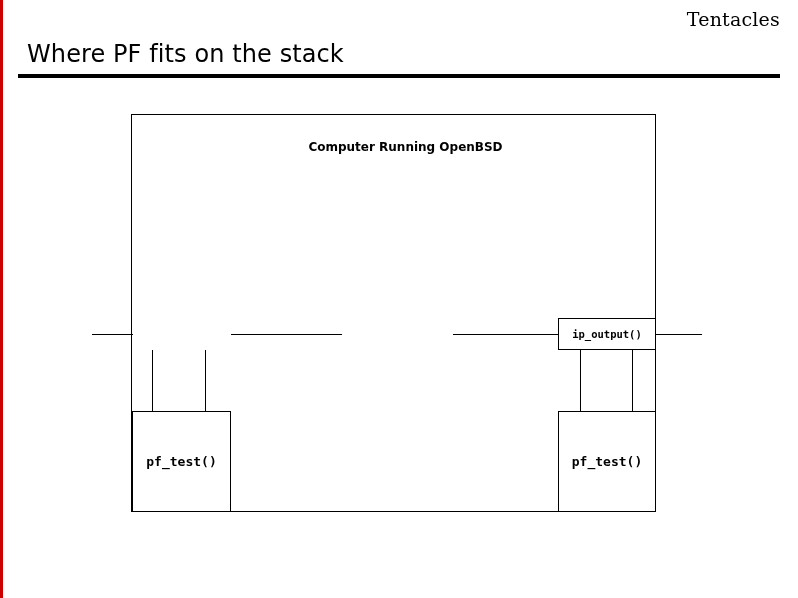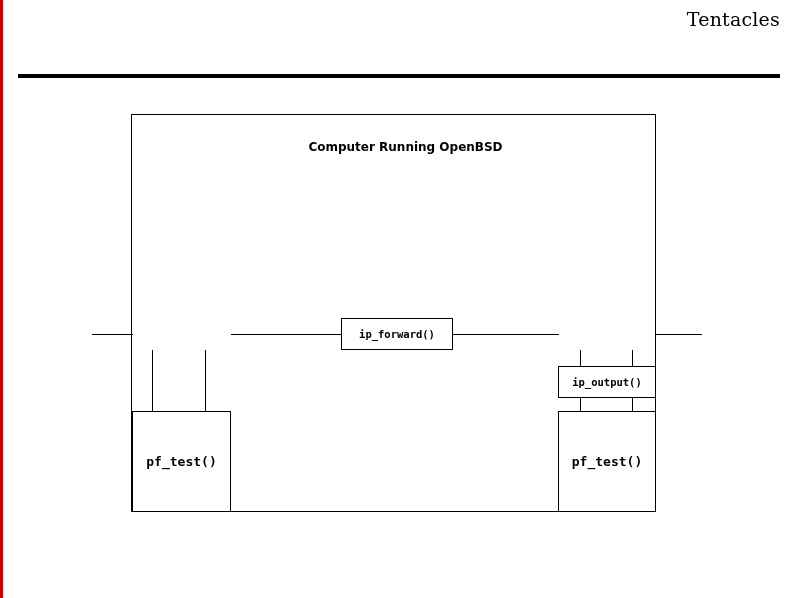--- a/index.html
+++ b/index.html
@@ -96,21 +96,21 @@
     font-size: 10.5px;
     font-weight: bold;
     color: #000000;
     display: flex;
     align-items: center;
     justify-content: center;
     text-align: center;
   }
   .node-ipv4 { left: 132px; top: 318px; width: 99px; height: 32px; }
   .node-forward { left: 341px; top: 318px; width: 112px; height: 32px; }
-  .node-output { left: 558px; top: 318px; width: 98px; height: 32px; margin-top: 48px; }
+  .node-output { left: 558px; top: 318px; width: 98px; height: 32px; }
 
   .pf-box {
     position: absolute;
     border: 1px solid #000000;
     box-sizing: border-box;
     background: #ffffff;
     font-family: "DejaVu Sans Mono", monospace;
     font-size: 13px;
     font-weight: bold;
     color: #000000;
@@ -147,38 +147,38 @@
 </style>
 </head>
 <body>
 
 <div id="slide">
 
   <div class="left-bar"></div>
 
   <div class="corner-label">Tentacles</div>
 
+  <div class="slide-title">Where PF fits on the stack</div>
 
   <div class="title-rule"></div>
 
   <div class="diagram">
 
     <div class="outer-box"></div>
     <div class="computer-label">Computer Running OpenBSD</div>
 
     <div class="line-h wire-in"></div>
     <div class="line-h wire-mid1"></div>
     <div class="line-h wire-mid2"></div>
     <div class="line-h wire-out"></div>
 
     <div class="line-v vl-1"></div>
     <div class="line-v vl-2"></div>
     <div class="line-v vr-1"></div>
     <div class="line-v vr-2"></div>
 
-    <div class="node node-forward">ip_forward()</div>
     <div class="node node-output">ip_output()</div>
 
     <div class="pf-box pf-left">pf_test()</div>
     <div class="pf-box pf-right">pf_test()</div>
 
   </div>
 </div>
 
 </body></html>

